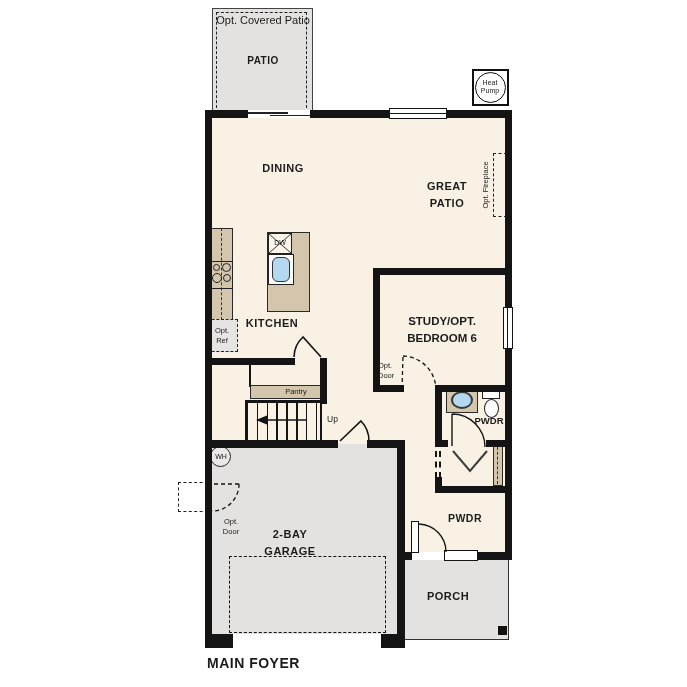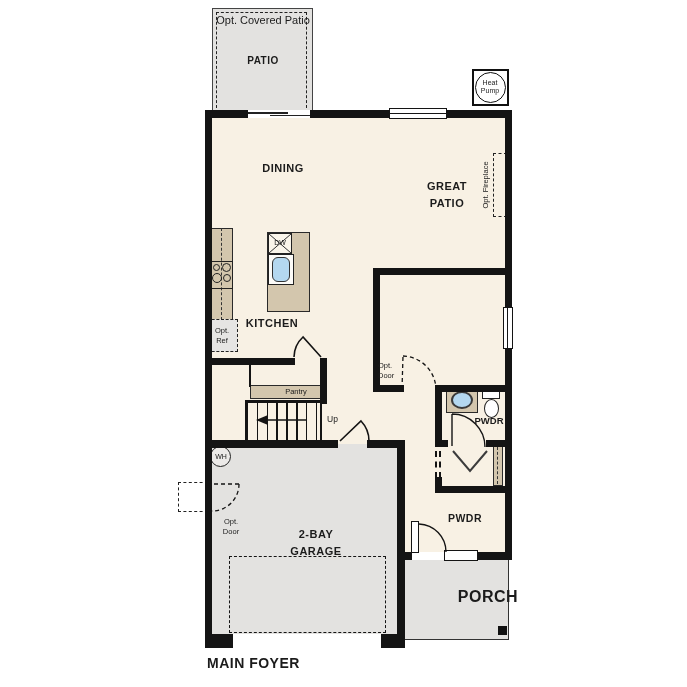--- a/index.html
+++ b/index.html
@@ -129,27 +129,29 @@
   <div class="lbl" style="left:490px;top:87px;font-size:7px;line-height:1.15;">Heat
 Pump</div>
   <div class="lbl b" style="left:275px;top:169px;font-size:11px;letter-spacing:0.5px;margin-left:8px;">DINING</div>
   <div class="lbl b" style="left:447px;top:194px;font-size:11px;letter-spacing:0.5px;line-height:1.5;">GREAT
 PATIO</div>
   <div class="lbl" style="left:486px;top:185px;font-size:7.5px;white-space:nowrap;transform:translate(-50%,-50%) rotate(-90deg);">Opt. Fireplace</div>
   <div class="lbl" style="left:280px;top:243px;font-size:7px;">DW</div>
   <div class="lbl b" style="left:272px;top:324px;font-size:11px;letter-spacing:0.5px;">KITCHEN</div>
   <div class="lbl" style="left:222px;top:336px;font-size:7.5px;line-height:1.3;">Opt.
 Ref</div>
+  <div class="lbl b" style="left:442px;top:330px;font-size:11.5px;line-height:1.45;">STUDY/OPT.
+BEDROOM 6</div>
   <div class="lbl-tl" style="left:378px;top:361px;font-size:7.5px;line-height:1.35;">Opt.
 Door</div>
   <div class="lbl" style="left:286px;top:392px;font-size:7.5px;padding-left:20px;">Pantry</div>
   <div class="lbl-tl" style="left:327px;top:414px;font-size:8.5px;">Up</div>
   <div class="lbl b" style="left:489px;top:421px;font-size:9.5px;">PWDR</div>
   <div class="lbl" style="left:221px;top:457px;font-size:7px;">WH</div>
   <div class="lbl" style="left:231px;top:527px;font-size:7.5px;line-height:1.35;">Opt.
 Door</div>
-  <div class="lbl b" style="left:316px;top:542px;font-size:11px;line-height:1.5;letter-spacing:0.5px;">2-BAY
+  <div class="lbl b" style="left:290px;top:542px;font-size:11px;line-height:1.5;letter-spacing:0.5px;">2-BAY
 GARAGE</div>
   <div class="lbl b" style="left:465px;top:519px;font-size:10.5px;letter-spacing:0.5px;">PWDR</div>
-  <div class="lbl b" style="left:478px;top:597px;font-size:16px;letter-spacing:0.5px;padding-left:20px;">PORCH</div>
+  <div class="lbl b" style="left:438px;top:597px;font-size:11px;letter-spacing:0.5px;padding-left:20px;">PORCH</div>
   <div class="lbl-tl b" style="left:207px;top:655px;font-size:14px;letter-spacing:0.5px;">MAIN FOYER</div>
 
 </div>
 
 </body></html>

